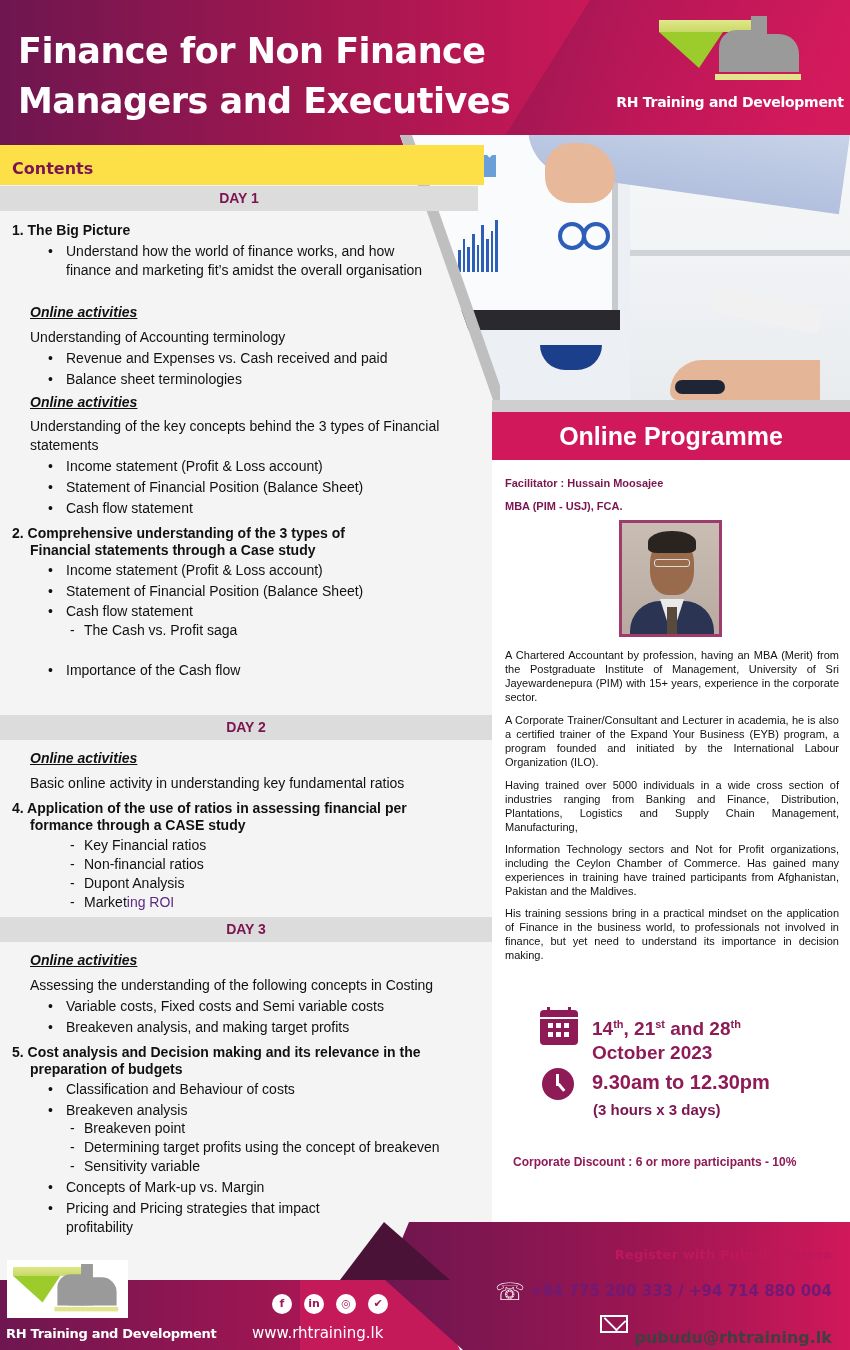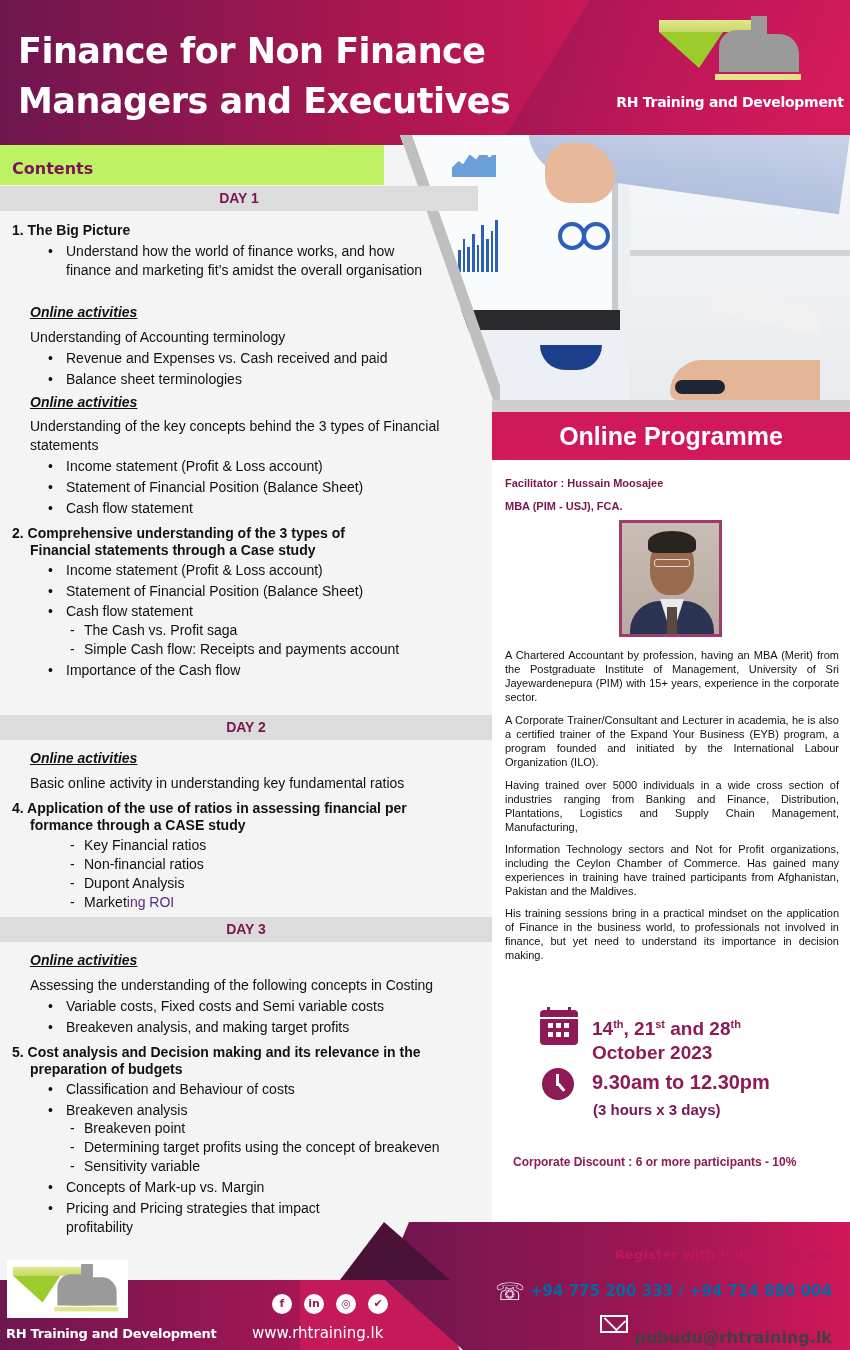--- a/index.html
+++ b/index.html
@@ -22,21 +22,21 @@
   .logo .tri { position: absolute; left: 0; top: 16px; width: 0; height: 0; border-left: 40px solid transparent; border-right: 24px solid transparent; border-top: 36px solid #9ccc2b; }
   .logo .r { position: absolute; left: 60px; top: 14px; width: 34px; height: 42px; background: #9a9a9a; border-top-left-radius: 18px; }
   .logo .r:after { content: ""; position: absolute; left: 14px; top: 14px; width: 20px; height: 28px; background: inherit; }
   .logo .h { position: absolute; left: 92px; top: 0; width: 48px; height: 56px; }
   .logo .h .stem { position: absolute; left: 0; top: 0; width: 16px; height: 56px; background: #9a9a9a; }
   .logo .h .arch { position: absolute; left: 0; top: 18px; width: 48px; height: 38px; background: #9a9a9a; border-top-right-radius: 20px; }
   .logo .bar-bot { position: absolute; left: 56px; top: 58px; width: 86px; height: 6px; background: #e1e48b; }
 
   
   .contents { position: absolute; left: 0; top: 145px; width: 492px; height: 1080px; }
-  .contents-head { position: absolute; left: 0; top: 0; width: 384px; height: 40px; background: #bef264; }
+  .contents-head { position: absolute; left: 0; top: 0; width: 484px; height: 40px; background: #fde047; }
   .contents-head span { position: absolute; left: 12px; top: 14px; color: #7a1550; font-family: "DejaVu Sans", sans-serif; font-weight: bold; font-size: 16px; }
   .day-bar { position: absolute; left: 0; height: 25px; background: #dcdcdc; color: #7a1550; font-weight: bold; font-size: 14px; text-align: center; line-height: 25px; }
   .txt { position: absolute; font-size: 14px; line-height: 19px; color: #111; white-space: nowrap; }
   .txt.wrap { white-space: normal; }
   .h1 { font-weight: bold; }
   .act { font-weight: bold; font-style: italic; text-decoration: underline; }
   .bullet:before { content: "•"; position: absolute; left: -18px; }
   .dash:before { content: "-"; position: absolute; left: -14px; }
   .purple { color: #5b2a83; }
 
@@ -95,21 +95,21 @@
   .f-pink { position: absolute; left: 300px; top: 58px; width: 160px; height: 70px; background: #c51a5a; clip-path: polygon(0 0, 80% 0, 100% 100%, 0 100%); }
   .f-tri { position: absolute; left: 340px; top: 0; width: 110px; height: 58px; background: #4a1236; clip-path: polygon(40% 0, 100% 100%, 0 100%); }
   .f-right { position: absolute; left: 385px; top: 0; width: 465px; height: 128px; background: linear-gradient(90deg,#6e1650 0%,#9b1652 55%,#d0185a 100%); clip-path: polygon(0 0, 100% 0, 100% 100%, 78px 100%, 0 58px, 24px 0); }
   .f-logo-box { position: absolute; left: 7px; top: 38px; width: 121px; height: 58px; background: #fff; padding: 4px 6px; }
   .f-logo-box .logo { transform: scale(0.74); transform-origin: top left; }
   .f-brand { position: absolute; left: 6px; top: 104px; color: #fff; font-family: "DejaVu Sans", sans-serif; font-weight: bold; font-size: 13px; letter-spacing: -0.3px; }
   .socials { position: absolute; left: 272px; top: 72px; display: flex; gap: 12px; }
   .social { width: 20px; height: 20px; border-radius: 50%; background: #fff; color: #a0175a; font-size: 11px; font-weight: bold; text-align: center; line-height: 20px; font-family: "DejaVu Sans", sans-serif; }
   .web { position: absolute; left: 252px; top: 102px; color: #fff; font-family: "DejaVu Sans", sans-serif; font-weight: normal; font-size: 15px; }
   .register { position: absolute; right: 18px; top: 25px; color: #be185d; font-family: "DejaVu Sans", sans-serif; font-weight: bold; font-size: 13px; letter-spacing: 0.2px; }
-  .phone { position: absolute; right: 18px; top: 60px; color: #0369a1; font-family: "DejaVu Sans", sans-serif; font-weight: bold; font-size: 15px; }
+  .phone { position: absolute; right: 18px; top: 60px; color: #701a75; font-family: "DejaVu Sans", sans-serif; font-weight: bold; font-size: 15px; }
   .phone-icon { position: absolute; left: 495px; top: 55px; width: 30px; height: 30px; color: #fff; font-size: 24px; line-height: 30px; }
   .email { position: absolute; right: 18px; top: 90px; color: #404040; font-family: "DejaVu Sans", sans-serif; font-weight: bold; font-size: 16px; margin-top: 16px; }
   .mail-icon { position: absolute; left: 600px; top: 93px; width: 28px; height: 18px; border: 2px solid #fff; background: transparent; }
   .mail-icon:before { content: ""; position: absolute; left: 3px; top: -4px; width: 18px; height: 12px; border-right: 2px solid #fff; border-bottom: 2px solid #fff; transform: rotate(45deg) scaleX(0.9); }
 </style>
 </head>
 <body>
 
 <div class="header">
   <div class="sheen"></div>
@@ -176,21 +176,20 @@
   <div class="txt bullet" style="left:66px;top:312px">Income statement (Profit &amp; Loss account)</div>
   <div class="txt bullet" style="left:66px;top:333px">Statement of Financial Position (Balance Sheet)</div>
   <div class="txt bullet" style="left:66px;top:354px">Cash flow statement</div>
 
   <div class="txt h1" style="left:12px;top:379px">2. Comprehensive understanding of the 3 types of</div>
   <div class="txt h1" style="left:30px;top:396px">Financial statements through a Case study</div>
   <div class="txt bullet" style="left:66px;top:416px">Income statement (Profit &amp; Loss account)</div>
   <div class="txt bullet" style="left:66px;top:437px">Statement of Financial Position (Balance Sheet)</div>
   <div class="txt bullet" style="left:66px;top:457px">Cash flow statement</div>
   <div class="txt dash" style="left:84px;top:476px">The Cash vs. Profit saga</div>
-  <div class="txt dash" style="left:84px;top:495px">Simple Cash flow: Receipts and payments account</div>
   <div class="txt bullet" style="left:66px;top:516px">Importance of the Cash flow</div>
 
   <div class="day-bar" style="top:570px;width:492px;">DAY 2</div>
   <div class="txt act" style="left:30px;top:604px">Online activities</div>
   <div class="txt" style="left:30px;top:629px">Basic online activity in understanding key fundamental ratios</div>
   <div class="txt h1" style="left:12px;top:654px">4. Application of the use of ratios in assessing financial per</div>
   <div class="txt h1" style="left:30px;top:671px">formance through a CASE study</div>
   <div class="txt dash" style="left:84px;top:691px">Key Financial ratios</div>
   <div class="txt dash" style="left:84px;top:710px">Non-financial ratios</div>
   <div class="txt dash" style="left:84px;top:729px">Dupont Analysis</div>

